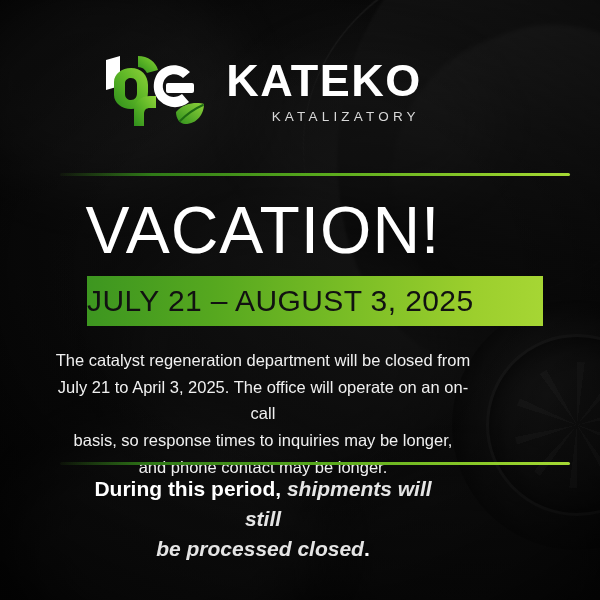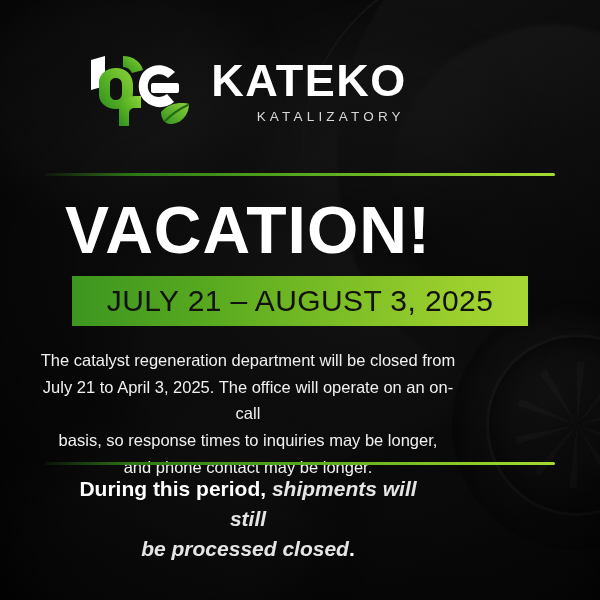--- a/index.html
+++ b/index.html
@@ -94,21 +94,21 @@
   .vignette{
     position:absolute; inset:0;
     background:radial-gradient(110% 95% at 50% 45%, rgba(0,0,0,0) 30%, rgba(0,0,0,.55) 72%, rgba(0,0,0,.88) 100%);
   }
   .scrim{
     position:absolute; inset:0;
     background:linear-gradient(180deg, rgba(5,5,5,.35) 0%, rgba(5,5,5,.55) 35%, rgba(5,5,5,.62) 70%, rgba(5,5,5,.5) 100%);
   }
 
   
-  .content{ position:relative; z-index:5; width:496px; height:600px; }
+  .content{ position:relative; z-index:5; width:496px; height:600px;margin-left:15px; }
 
   
   .logo-row{
     position:absolute; left:0; right:0; top:52px;
     display:flex; align-items:center; justify-content:center; gap:18px;
   }
   .logo-mark{ width:104px; height:78px; flex:none; }
   .logo-words{ display:flex; flex-direction:column; align-items:flex-start; }
   .brand-name{
     font-size:45px; font-weight:700; color:#ffffff;
@@ -129,29 +129,29 @@
   }
   .divider-bottom{
     left:45px; width:510px; top:462px;
     background:linear-gradient(90deg, rgba(40,70,15,.15) 0%, #2f7a17 18%, #56a81c 50%, #8fcc2a 85%, #a6da35 100%);
   }
 
   
   .headline{
     position:absolute; left:0; right:0; top:196px;
     text-align:center;
-    font-size:66px; font-weight:700; color:#ffffff;
+    font-size:66px; font-weight:400; color:#ffffff;
     letter-spacing:1px; line-height:1.05;
   }
 
   
   .date-banner{
     position:absolute; left:72px; top:276px; width:456px; height:50px;
     background:linear-gradient(90deg, #3d9620 0%, #56a81f 28%, #7dbf26 60%, #9ccf2d 85%, #a6d634 100%);
-    display:flex; align-items:center; justify-content:center;
+    display:flex; align-items:center; 
   }
   .date-text{
     font-size:30px; font-weight:400; color:#111111;
     letter-spacing:.4px; white-space:nowrap;
   }
 
   
   .body-copy{
     position:absolute; left:40px; right:40px; top:347px;
     text-align:center;

